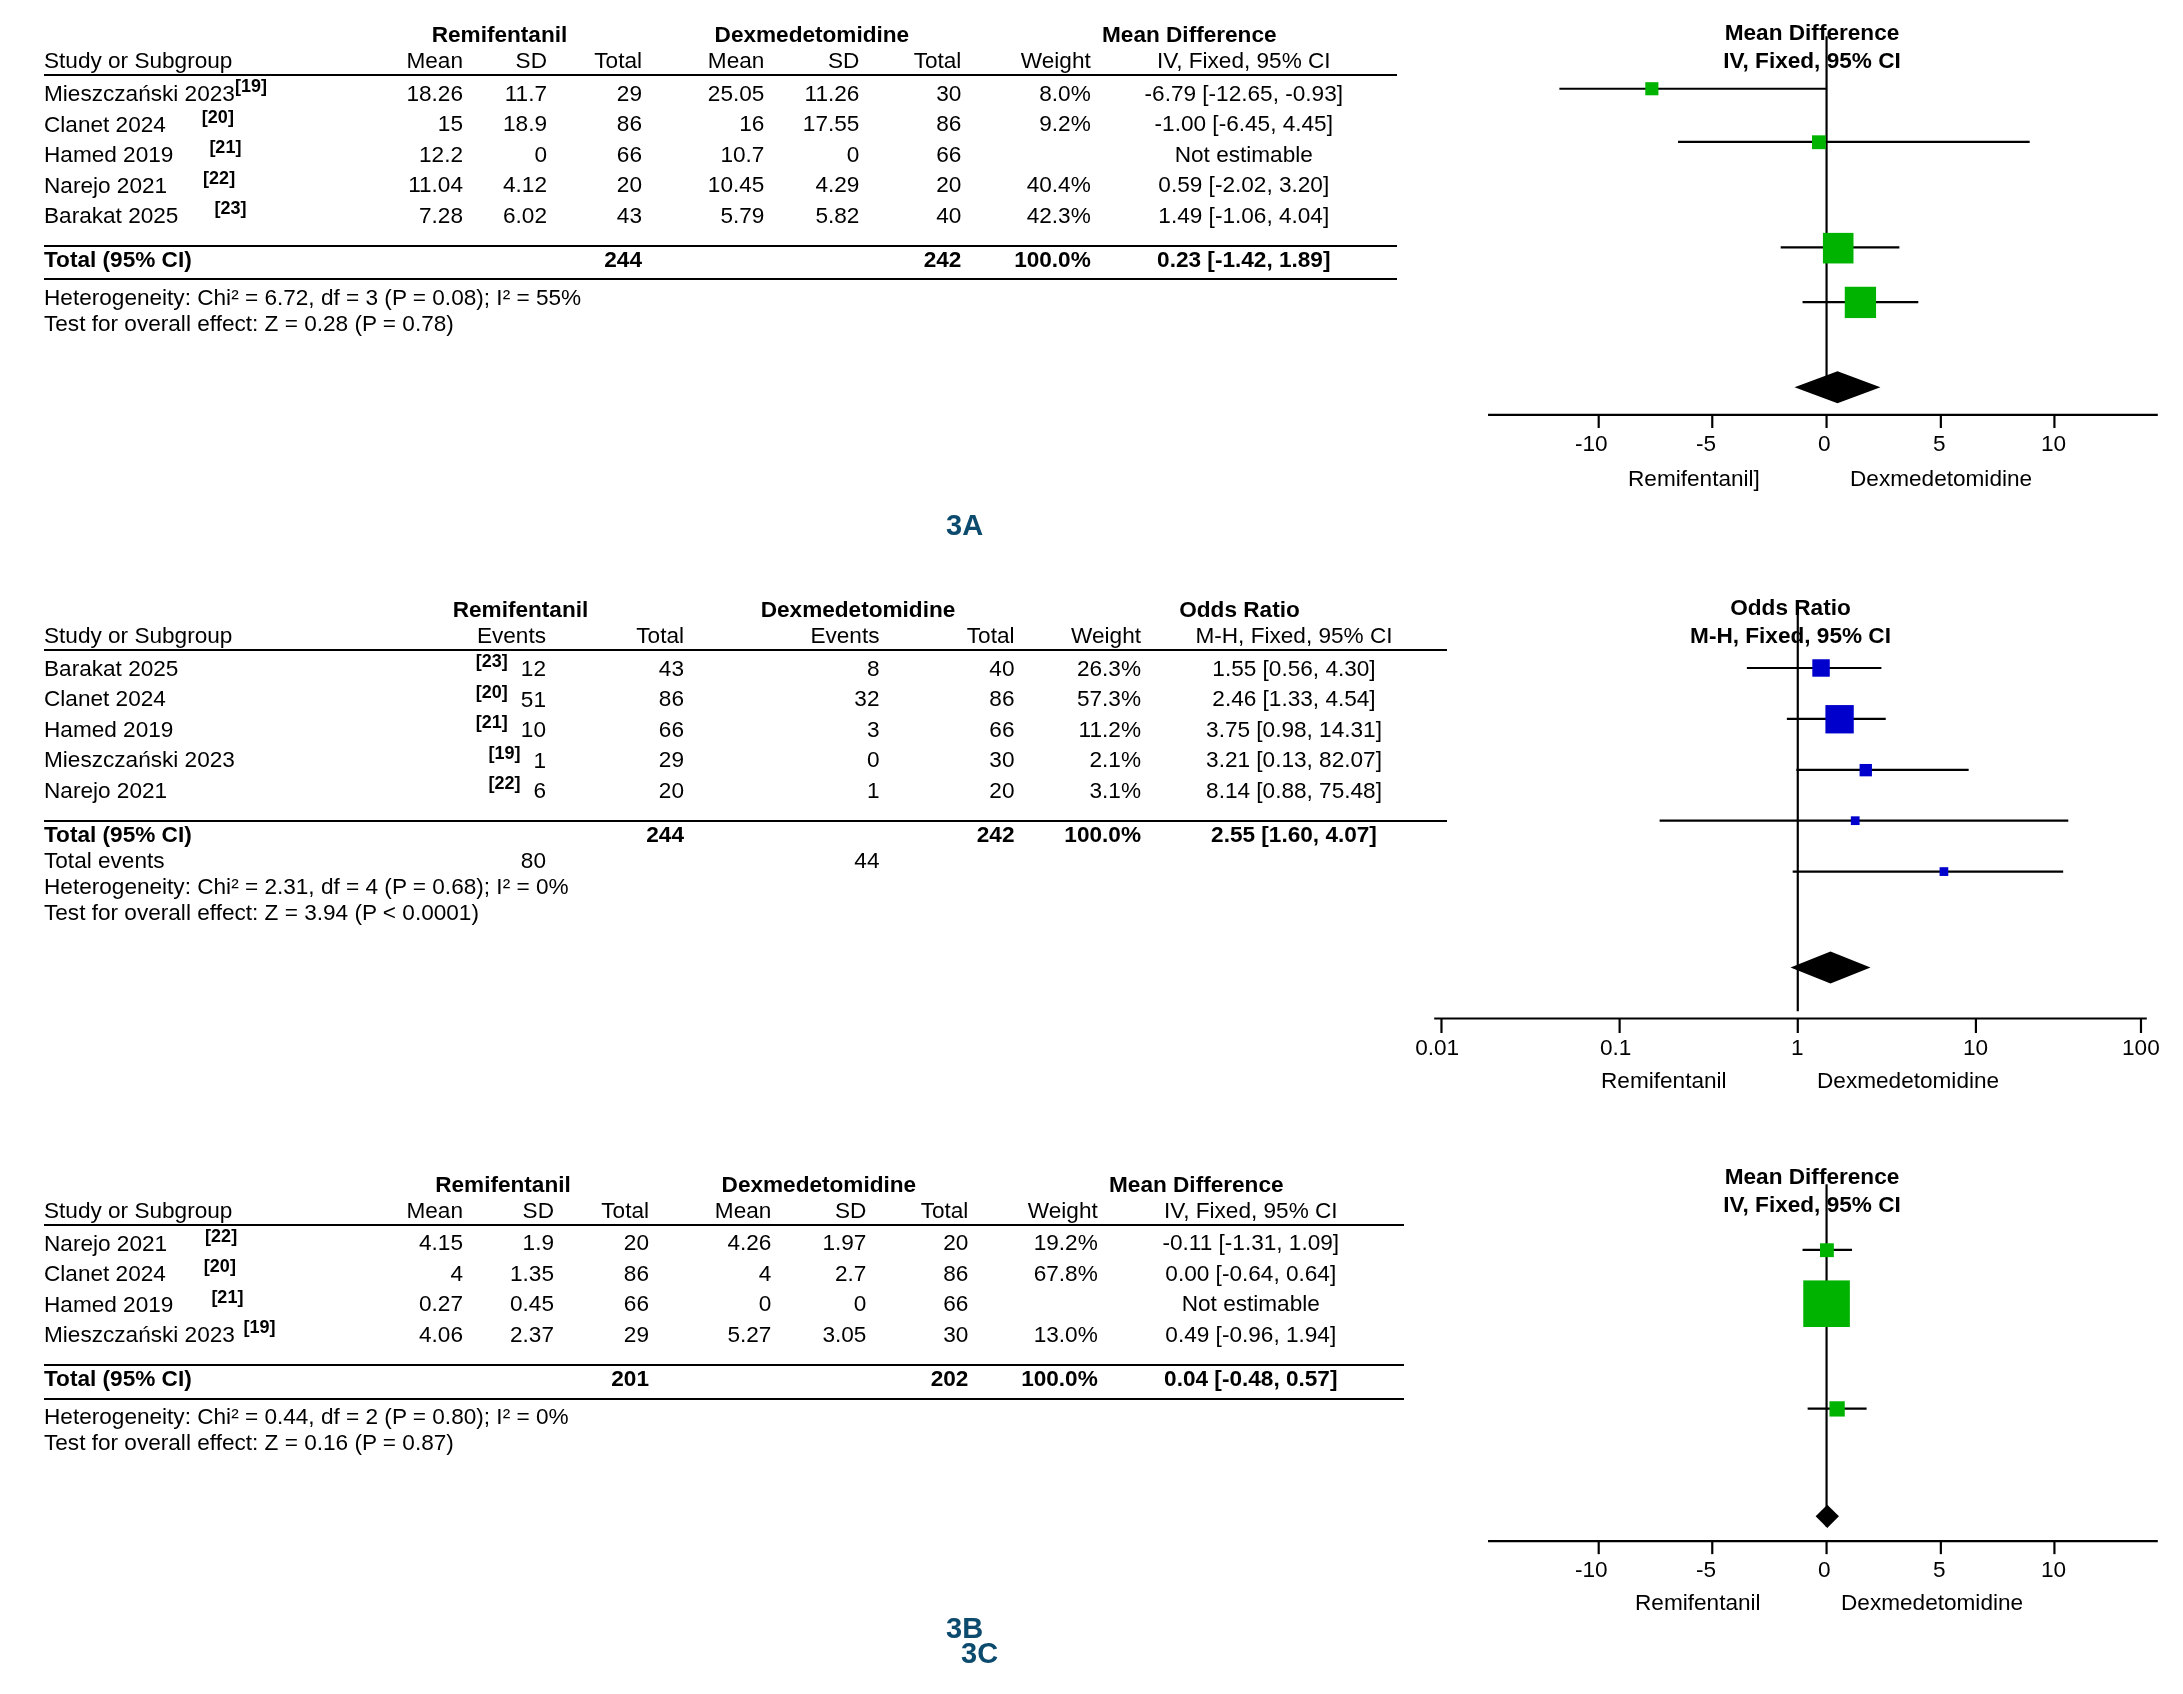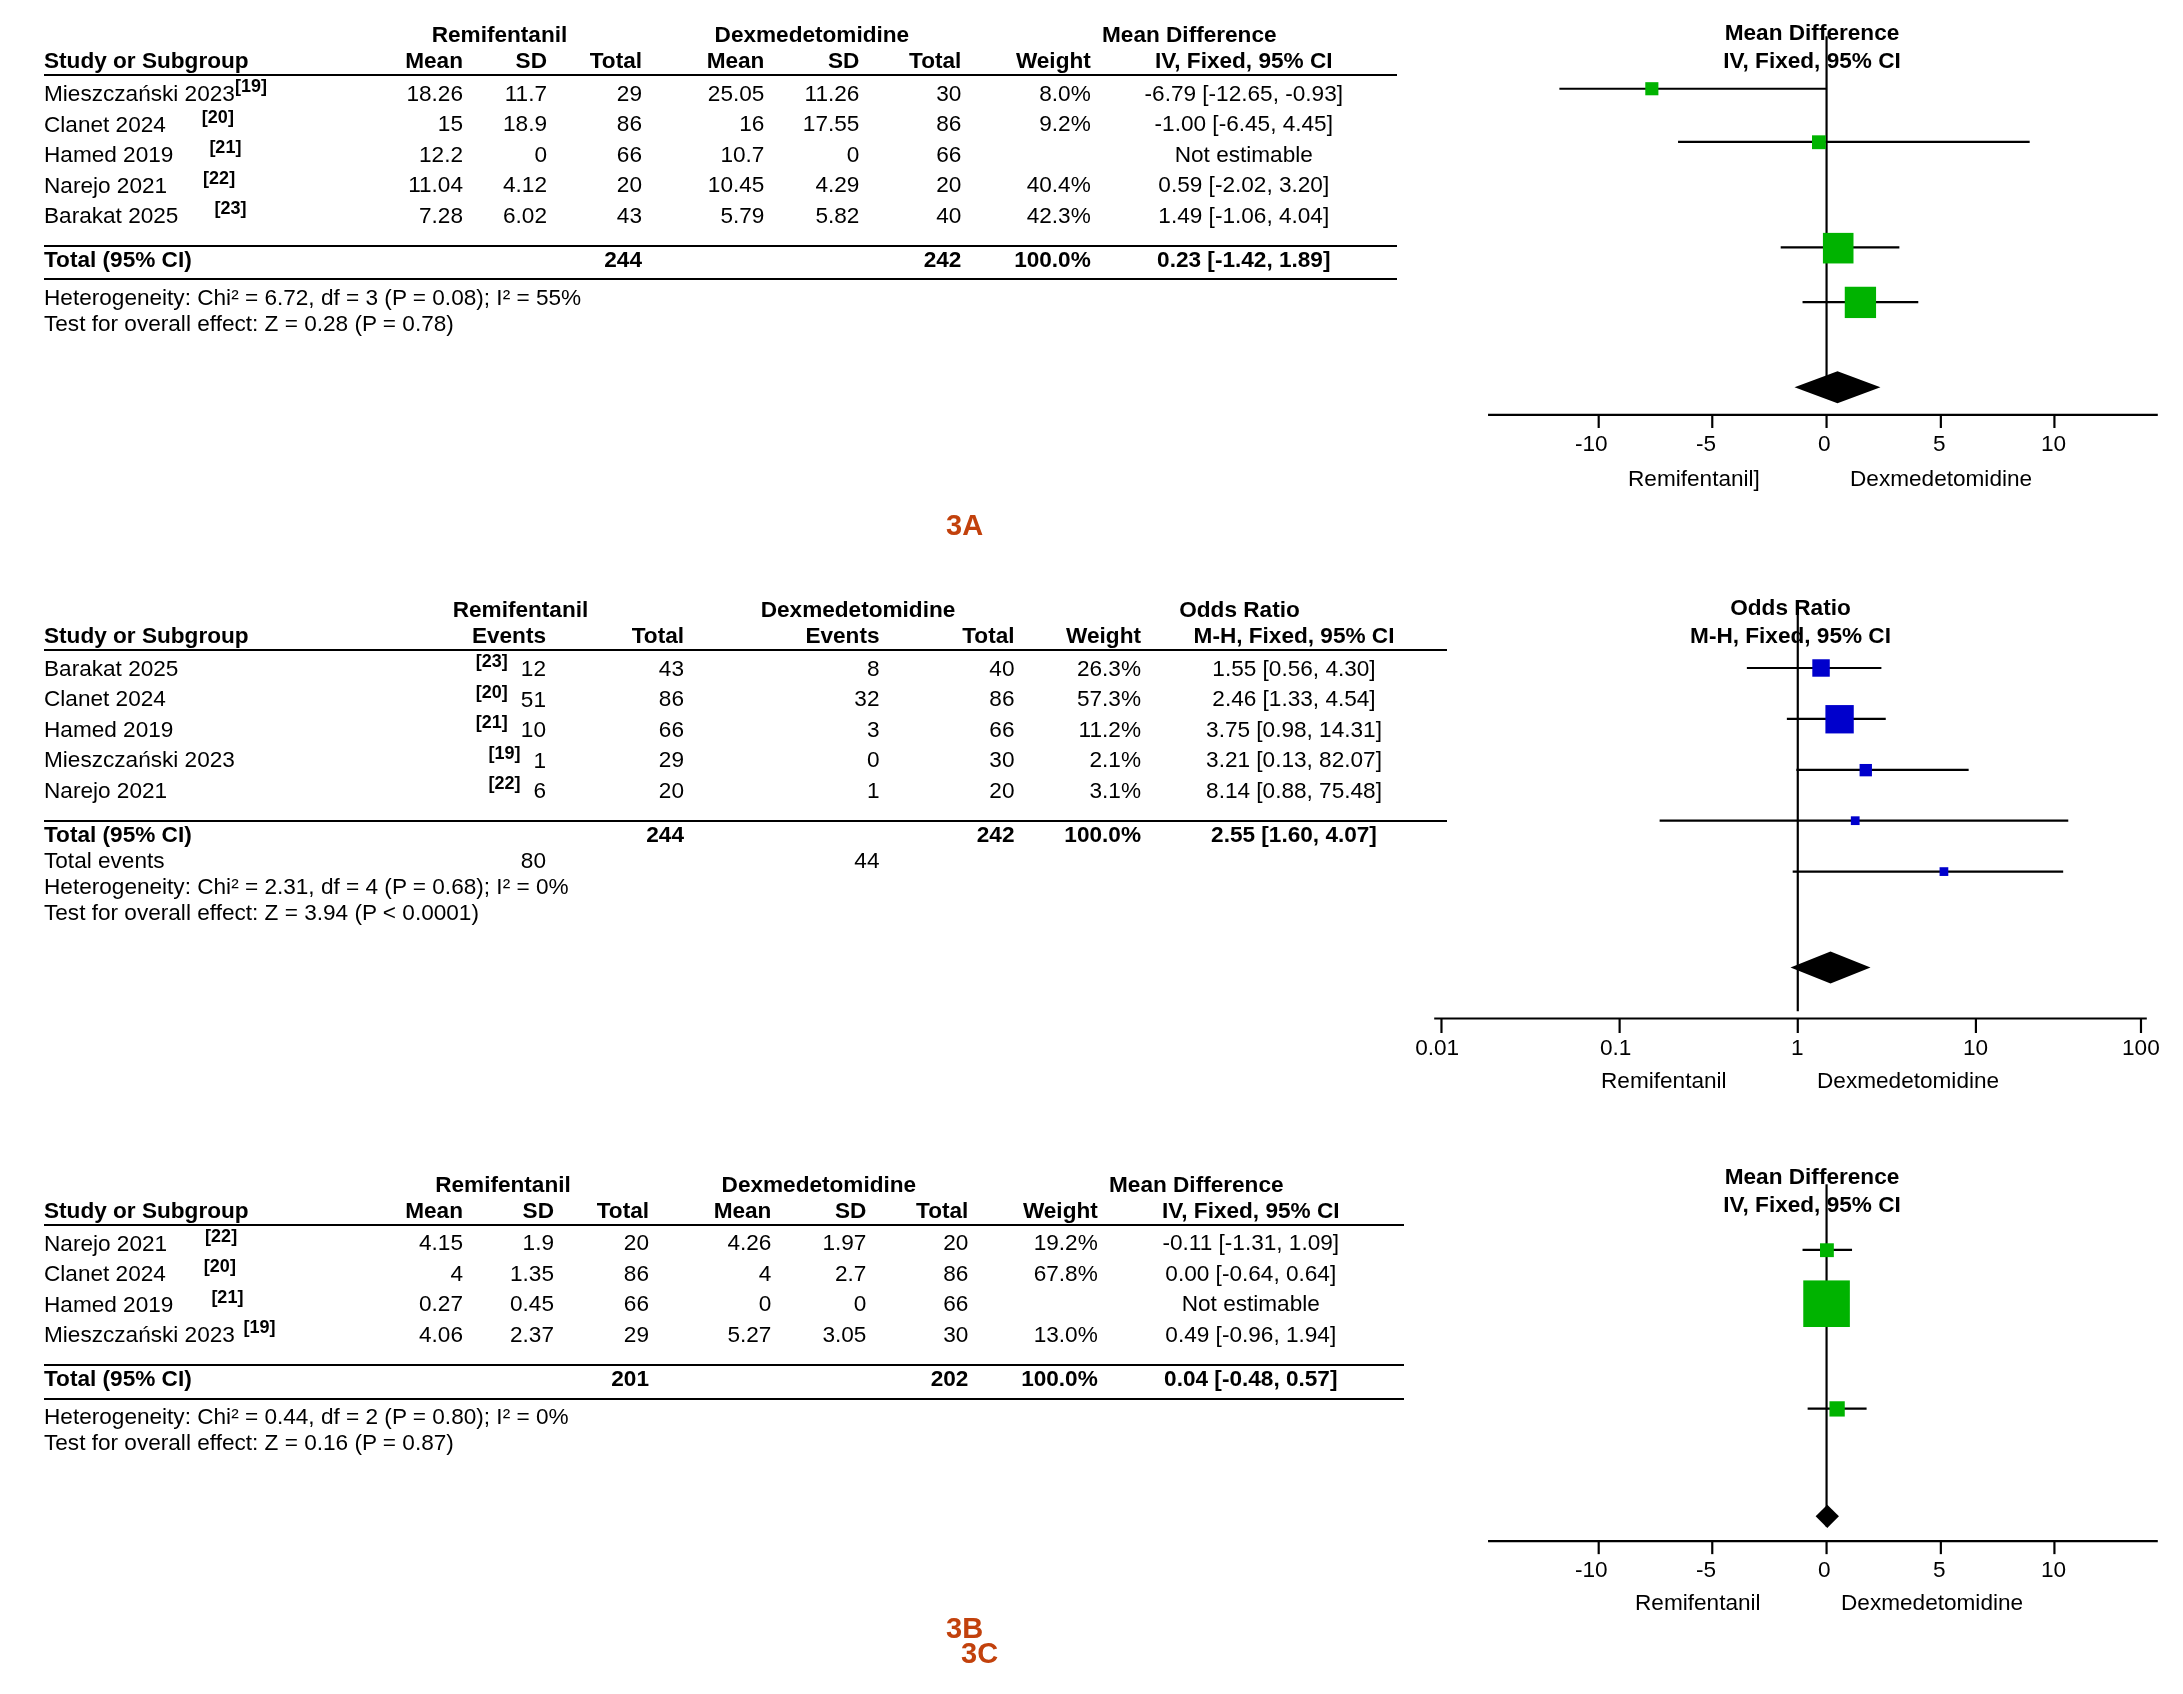--- a/index.html
+++ b/index.html
@@ -1,27 +1,27 @@
 <!DOCTYPE html>
 <html style="font-size:11.6px"><head>
 <meta charset="utf-8">
 <style>
   html,body{margin:0;padding:0;background:#ffffff;}
   body{width:2183px;height:1695px;font-family:"Liberation Sans",sans-serif;color:#000;}
   .panel{position:relative;width:2183px;}
   table.ft{border-collapse:collapse;font-size:22.6px;}
   table.ft td,table.ft th{padding:0;vertical-align:bottom;white-space:nowrap;}
   .hdr-group{font-weight:bold;text-align:center;}
-  .colhdr{font-weight:bold;}
+  .colhdr{font-weight:normal;}
   .num{text-align:right;}
   .ctr{text-align:center;}
   .left{text-align:left;}
   .rule{border-bottom:2.2px solid #000;}
   .ref{font-size:18px;font-weight:bold;vertical-align:super;}
-  .label{font-size:29px;font-weight:bold;color:#c2410c;}
+  .label{font-size:29px;font-weight:bold;color:#0c4a6e;}
   .forest{position:absolute;}
   svg{display:block;}
   .bold{font-weight:bold;}
 </style>
 </head>
 <body>
 
 <div class="panel" style="height:575px;">
 
   <table class="ft" style="position:absolute;left:44px;top:22px;">

